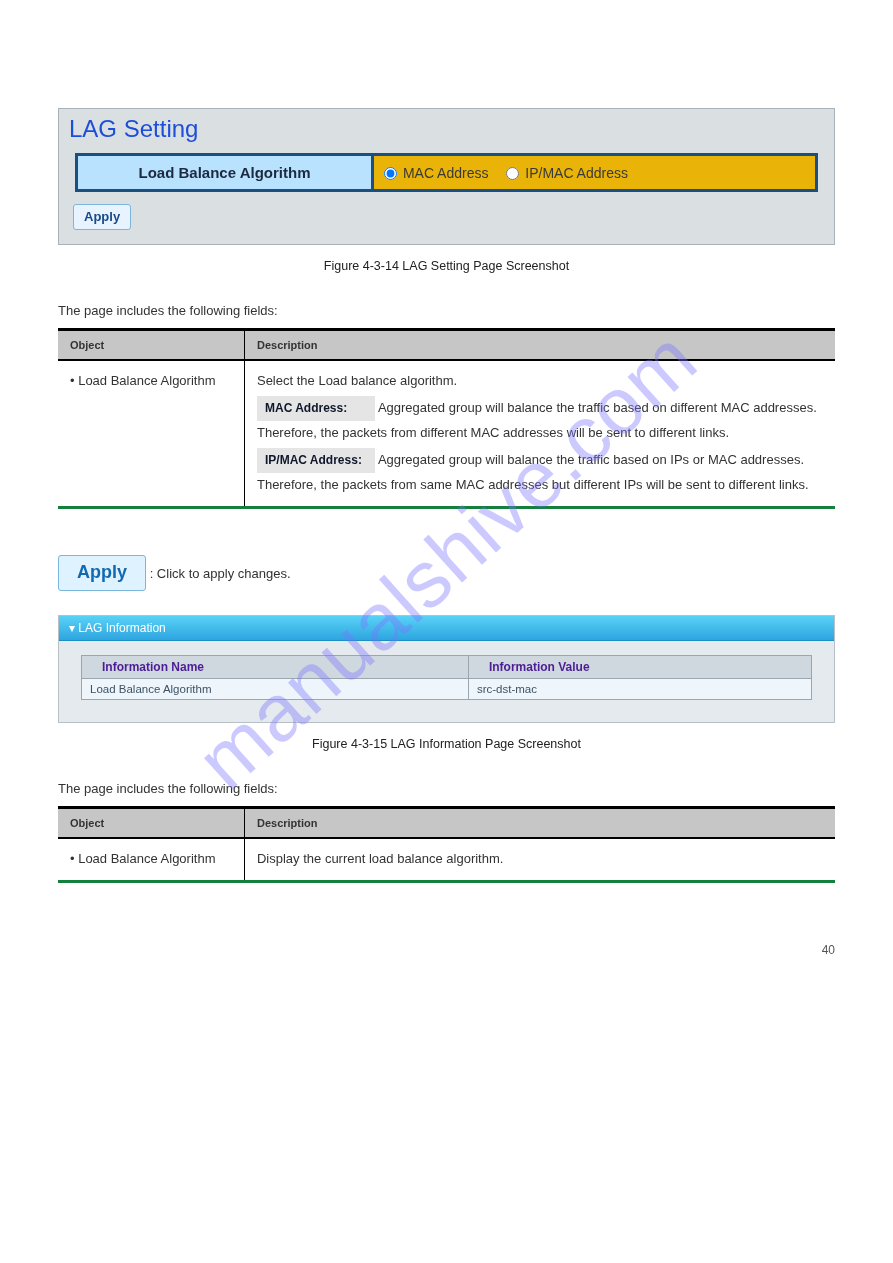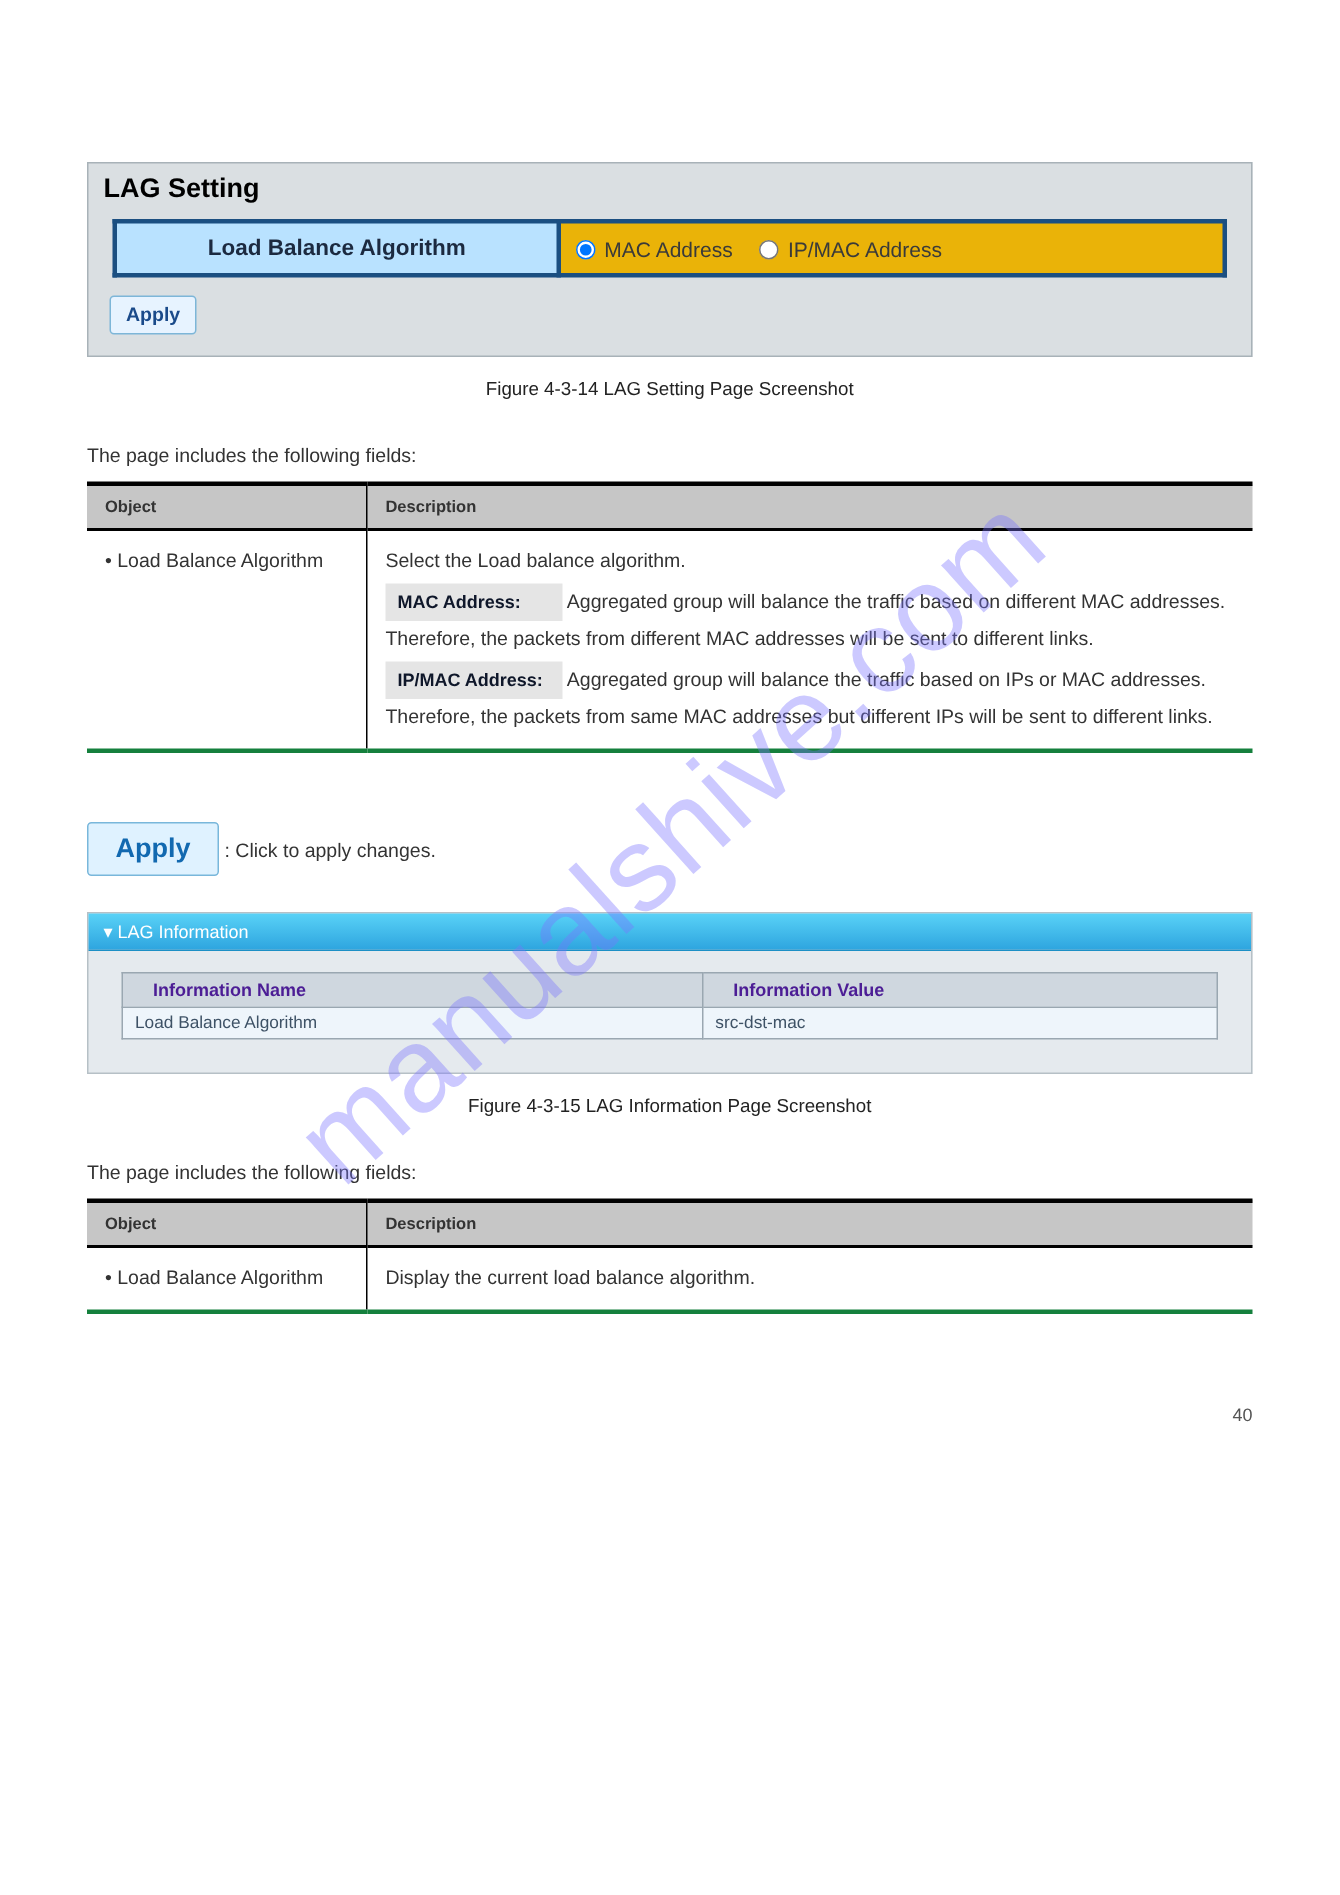--- a/index.html
+++ b/index.html
@@ -4,21 +4,21 @@
 <style>
   * { box-sizing: border-box; margin: 0; padding: 0; }
   body { font-family: Arial, Helvetica, sans-serif; background: #fff; width: 893px; font-size: 13px; color: #333; }
   .page { padding: 60px 58px 40px 58px; position: relative; }
 
   
   .doc-bar { height: 38px; }
 
   
   .fig1 { border: 1px solid #a8b2b8; background: #dadfe2; margin-top: 10px; }
-  .fig1-title { color: #000000; font-weight: bold; font-size: 18px; padding: 6px 8px 6px 10px; }
+  .fig1-title { color: #1d4ed8; font-weight: normal; font-size: 24px; padding: 6px 8px 6px 10px; }
   .fig1-table { margin: 4px 16px 12px 16px; border-collapse: collapse; width: calc(100% - 32px); }
   .fig1-table td { border: 3px solid #1b4f81; }
   .fig1-left { width: 40%; background: #b9e2ff; font-weight: bold; font-size: 15px; color: #1c2a40; text-align: center; padding: 8px 6px; }
   .fig1-right { background: #eab308; padding: 8px 10px; font-size: 14px; color: #333; }
   .radiogrp label { margin-right: 14px; font-size: 14px; color: #3a3a3a; }
   .radiogrp input { vertical-align: middle; margin-right: 2px; }
   .apply-btn-sm { margin: 0 0 14px 14px; display: inline-block; background: #e7f3ff; border: 1px solid #7db6d8; color: #1a4a8a; font-size: 13px; padding: 4px 10px 5px 10px; border-radius: 3px; font-weight: bold; }
   .fig-caption { text-align: center; font-weight: normal; font-size: 12.5px; color: #222; margin-top: 14px; }
 
   

